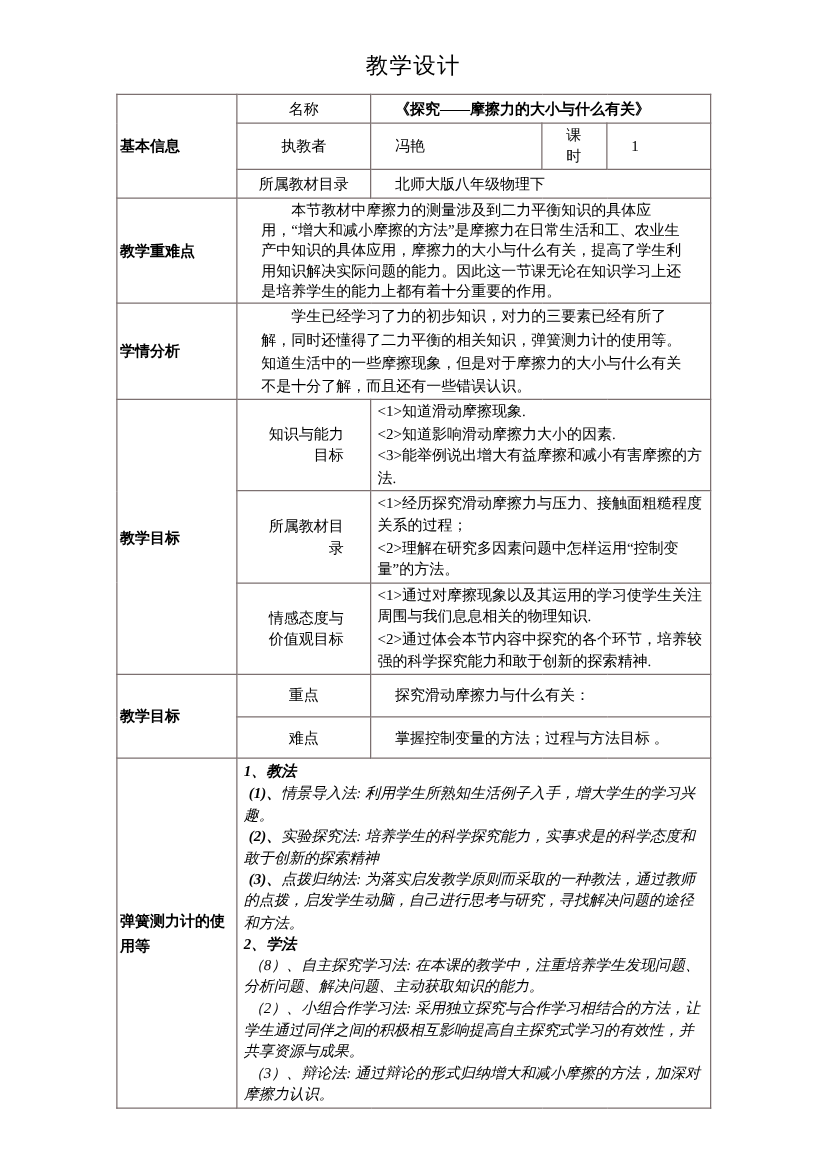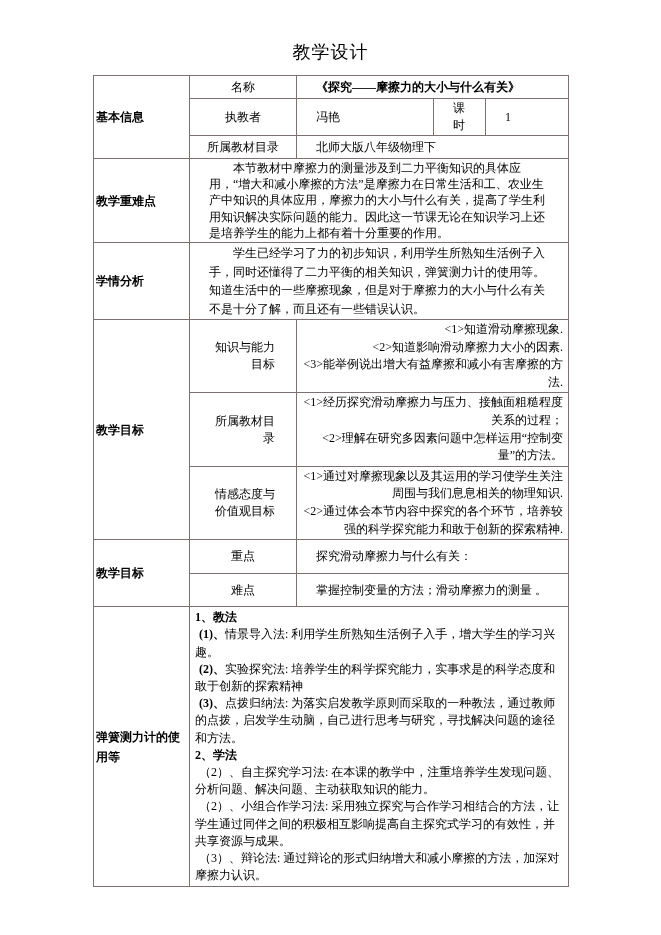--- a/index.html
+++ b/index.html
@@ -25,23 +25,23 @@
   td.lbl{ 
     text-align:left;font-weight:bold;font-size:12px;line-height:20px;padding:1px 2px;
   }
   td.sublbl{ text-align:center;padding:1px 2px; }
   .w5{display:inline-block;width:64px;text-align:right;}
   td.val{ text-align:left; }
   td.name-val{ font-weight:bold; }
   td.center{ text-align:left; }
   td.analysis div{ text-indent:2em; line-height:16.2px; }
   td.analysis2 div{ text-indent:2em; line-height:18.5px; }
-  td.obj{ line-height:17.6px; padding:1px 5px;text-align:right; }
+  td.obj{ line-height:17.6px; padding:1px 5px; }
   td.obj div{ }
-  td.strategy{ vertical-align:top; line-height:17.2px; padding:2px 5px; }
+  td.strategy{ vertical-align:top; line-height:17.2px; padding:2px 5px;font-style:italic; }
   td.strategy p{ margin:0; }
   td.strategy p.item{ text-indent:4px; }
   .b{ font-weight:bold; }
 </style>
 </head>
 <body>
 
 <h1 class="doc-title">教学设计</h1>
 
 <table class="lesson">
@@ -73,21 +73,21 @@
   <tr style="height:81px">
     <td class="lbl">教学重难点</td>
     <td class="analysis" colspan="4">
       <div>本节教材中摩擦力的测量涉及到二力平衡知识的具体应用，“增大和减小摩擦的方法”是摩擦力在日常生活和工、农业生产中知识的具体应用，摩擦力的大小与什么有关，提高了学生利用知识解决实际问题的能力。因此这一节课无论在知识学习上还是培养学生的能力上都有着十分重要的作用。</div>
     </td>
   </tr>
 
   <tr style="height:76px">
     <td class="lbl">学情分析</td>
     <td class="analysis2" colspan="4">
-      <div>学生已经学习了力的初步知识，利用学生所熟知生活例子入手，同时还懂得了二力平衡的相关知识，弹簧测力计的使用等。知道生活中的一些摩擦现象，但是对于摩擦力的大小与什么有关不是十分了解，而且还有一些错误认识。</div>
+      <div>学生已经学习了力的初步知识，对力的三要素已经有所了解，同时还懂得了二力平衡的相关知识，弹簧测力计的使用等。知道生活中的一些摩擦现象，但是对于摩擦力的大小与什么有关不是十分了解，而且还有一些错误认识。</div>
     </td>
   </tr>
 
   <tr style="height:54px">
     <td class="lbl" rowspan="3">教学目标</td>
     <td class="sublbl"><span class="w5">知识与能力目标</span></td>
     <td class="obj" colspan="3">
       <div>&lt;1&gt;知道滑动摩擦现象.</div>
       <div>&lt;2&gt;知道影响滑动摩擦力大小的因素.</div>
       <div>&lt;3&gt;能举例说出增大有益摩擦和减小有害摩擦的方法.</div>
@@ -108,30 +108,30 @@
     </td>
   </tr>
 
   <tr style="height:34px">
     <td class="lbl" rowspan="2">教学目标</td>
     <td class="sublbl">重点</td>
     <td class="val" colspan="3">探究滑动摩擦力与什么有关：</td>
   </tr>
   <tr style="height:33px">
     <td class="sublbl">难点</td>
-    <td class="val" colspan="3">掌握控制变量的方法；滑动摩擦力的测量 。</td>
+    <td class="val" colspan="3">掌握控制变量的方法；过程与方法目标 。</td>
   </tr>
 
   <tr style="height:242px">
     <td class="lbl">弹簧测力计的使用等</td>
     <td class="strategy" colspan="4">
       <p><span class="b">1、教法</span><span></span></p>
       <p class="item"><span class="b">(1)、</span><span>情景导入法: 利用学生所熟知生活例子入手，增大学生的学习兴趣。</span></p>
       <p class="item"><span class="b">(2)、</span><span>实验探究法: 培养学生的科学探究能力，实事求是的科学态度和敢于创新的探索精神</span></p>
       <p class="item"><span class="b">(3)、</span><span>点拨归纳法: 为落实启发教学原则而采取的一种教法，通过教师的点拨，启发学生动脑，自己进行思考与研究，寻找解决问题的途径和方法。</span></p>
       <p><span class="b">2、学法</span><span></span></p>
-      <p class="item"><span class="b"></span><span>（2）、自主探究学习法: 在本课的教学中，注重培养学生发现问题、分析问题、解决问题、主动获取知识的能力。</span></p>
+      <p class="item"><span class="b"></span><span>（8）、自主探究学习法: 在本课的教学中，注重培养学生发现问题、分析问题、解决问题、主动获取知识的能力。</span></p>
       <p class="item"><span class="b"></span><span>（2）、小组合作学习法: 采用独立探究与合作学习相结合的方法，让学生通过同伴之间的积极相互影响提高自主探究式学习的有效性，并共享资源与成果。</span></p>
       <p class="item"><span class="b"></span><span>（3）、辩论法: 通过辩论的形式归纳增大和减小摩擦的方法，加深对摩擦力认识。</span></p>
     </td>
   </tr>
 </tbody>
   </table>
 
 </body></html>

